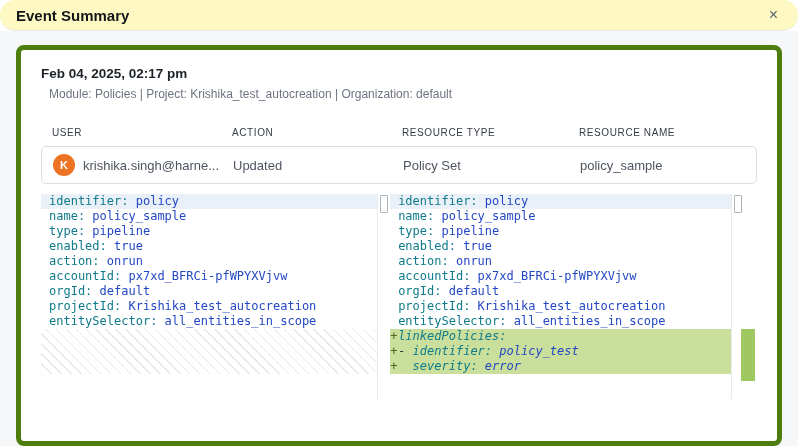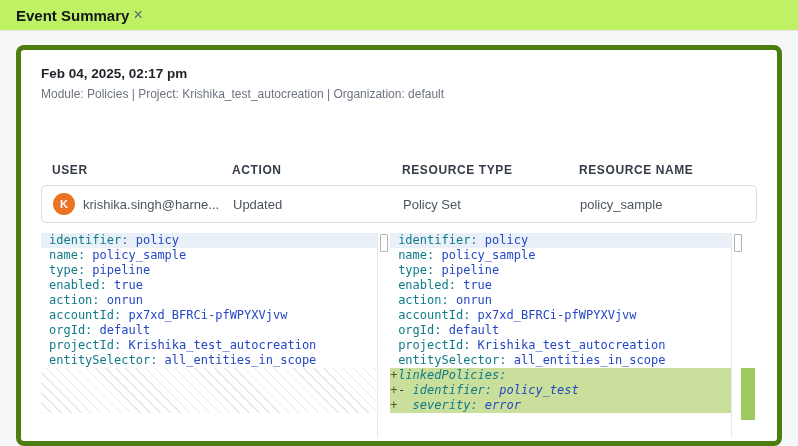--- a/index.html
+++ b/index.html
@@ -1,37 +1,37 @@
 <!DOCTYPE html>
 <html style="--accent-blue: #0278d5; --avatar-orange: #ee7224; --yaml-key: #0f7b8a; --yaml-value: #2447c4; --added-line-bg: #c9df9b; --overview-marker-green: #a0c860; --current-line-bg: #e9f0f8; --plus-sign: #52631f;"><head>
 <meta charset="utf-8">
 <style>
   * { margin:0; padding:0; box-sizing:border-box; }
   html,body { width:798px; height:446px; overflow:hidden; background:#fff;
     font-family:"Liberation Sans", sans-serif; color:#22272d; }
 
   
-  .modal-header { height:31px; display:flex; align-items:center; 
-    padding:0 16px; background:#bef264; border-bottom:1px solid #e7e9ed; }
+  .modal-header { height:31px; display:flex; align-items:center; justify-content:space-between;
+    padding:0 16px; background:#fef9c3; border-bottom:1px solid #e7e9ed;border-radius:15px; }
   .modal-title { font-size:15px; font-weight:700; color:#14171a; }
   .close-btn { border:none; background:none; font-size:16px; line-height:1; color:#5c6370;
     cursor:pointer; padding:2px 4px; }
 
   
   .modal-content { background:#f6f7f9; height:415px; padding:14px 16px 0; }
   .card { background:#fff; border:5px solid #4d7c0f; border-radius:8px;
     padding:16px 20px; height:100%; }
 
   .event-date { font-size:13.5px; font-weight:700; color:#1d2228; }
-  .event-meta { margin-top:6px; font-size:12px; color:#6d7481; }
+  .event-meta { margin-top:6px; font-size:12px; color:#6d7481;margin-left:8px; }
 
   
   .thead { display:grid; grid-template-columns:180px 170px 177px 1fr;
     padding:0 11px; margin-top:26px; }
-  .thead span { font-size:12px; font-weight:700; letter-spacing:.6px; color:#343c47;margin-top:36px; }
+  .thead span { font-size:10px; font-weight:400; letter-spacing:.6px; color:#343c47; }
   .trow { display:grid; grid-template-columns:180px 170px 177px 1fr; align-items:center;
     height:38px; padding:0 11px; margin-top:8px;
     border:1px solid #d9dde3; border-radius:5px; }
   .cell { font-size:13px; color:#4d5561; white-space:nowrap; overflow:hidden; }
   .user-cell { display:flex; align-items:center; gap:8px; }
   .avatar { width:22px; height:22px; border-radius:50%; flex:0 0 22px;
     background:var(--avatar-orange,#ee7224); color:#fff; font-size:11px; font-weight:700;
     display:flex; align-items:center; justify-content:center; }
 
   

